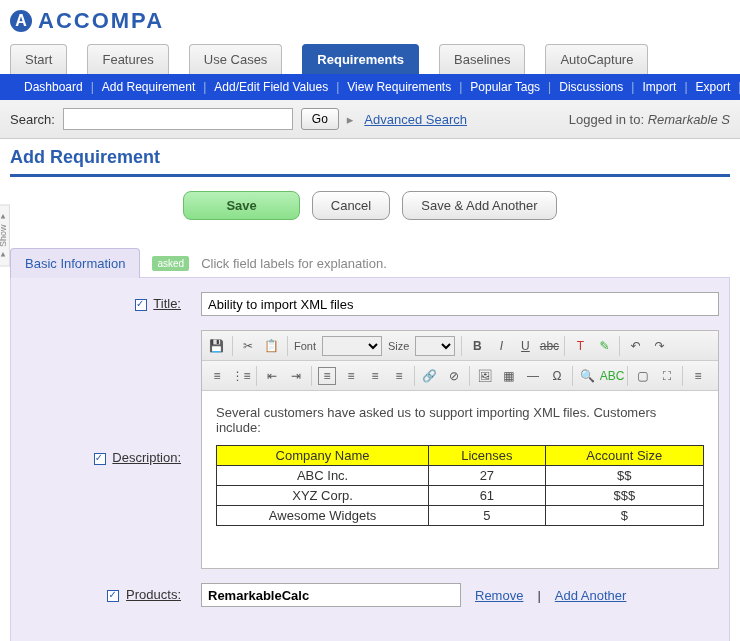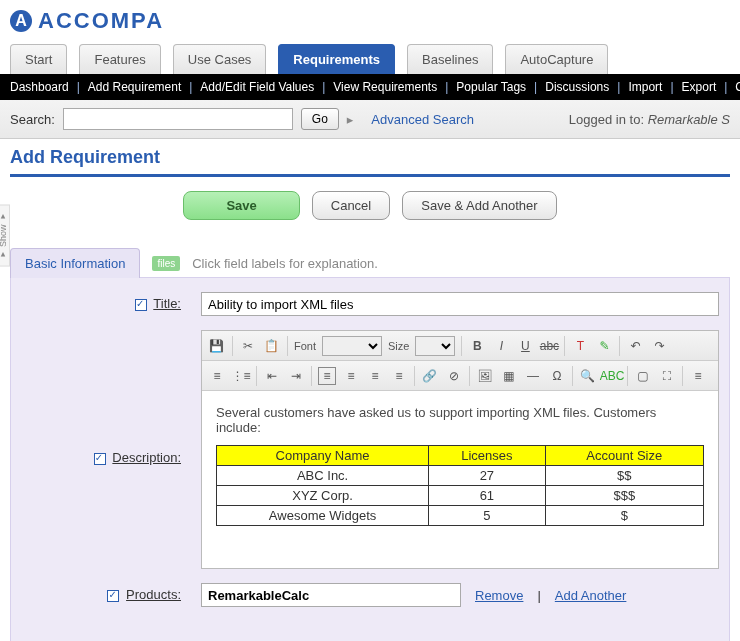--- a/index.html
+++ b/index.html
@@ -1,29 +1,29 @@
 <!DOCTYPE html>
 <html><head>
 <meta charset="utf-8">
 <style>
 *{box-sizing:border-box;margin:0;padding:0}
 body{font-family:"Lucida Grande",Arial,sans-serif;font-size:13px;color:#333;width:740px;background:#fff;overflow:hidden}
 .logo-row{display:flex;align-items:center;gap:6px;padding:8px 10px 4px}
 .logo-circle{width:22px;height:22px;border-radius:50%;background:#2a5db0;display:flex;align-items:center;justify-content:center;color:#fff;font-weight:bold;font-size:16px}
 .brand{color:#2a5db0;font-weight:bold;font-size:22px;letter-spacing:2px}
-.main-tabs{display:flex;gap:12px;padding:0 10px;margin-top:6px}
+.main-tabs{display:flex;gap:20px;padding:0 10px;margin-top:6px}
 .main-tab{background:linear-gradient(#f7f7f7,#e5e5e5);border:1px solid #bbb;border-bottom:none;padding:7px 14px;border-radius:4px 4px 0 0;color:#555;cursor:pointer;font-size:13px}
 .main-tab.active{background:#2a5db0;color:#fff;border-color:#2a5db0;font-weight:bold}
-.subnav{background:#000000;color:#fff;padding:6px 10px;display:flex;gap:8px;font-size:12px;overflow:hidden;white-space:nowrap}
+.subnav{background:#1d4ed8;color:#fff;padding:6px 24px;display:flex;gap:8px;font-size:12px;overflow:hidden;white-space:nowrap}
 .subnav span{cursor:pointer}
 .subnav .sep{color:#9ab5e0}
 .searchbar{background:linear-gradient(#f3f3f3,#e9e9e9);border-bottom:1px solid #ccc;padding:8px 10px;display:flex;align-items:center;gap:8px;font-size:13px}
 .searchbar input[type=text]{border:1px solid #aaa;height:22px;width:230px;padding:0 4px;font-size:13px}
 .go-btn{background:linear-gradient(#fff,#e7e7e7);border:1px solid #999;border-radius:3px;padding:3px 10px;cursor:pointer;font-size:12px}
-.adv{color:#2a5db0;cursor:pointer;margin-left:8px}
+.adv{color:#2a5db0;text-decoration:underline;cursor:pointer;margin-left:1px}
 .adv-caret{color:#888;margin-right:2px}
 .login-info{margin-left:auto;color:#555}
 .login-info i{font-style:italic}
 .page-wrap{padding:8px 10px 0;position:relative}
 .page-title{color:#2a5db0;font-weight:bold;font-size:18px;padding-bottom:6px;border-bottom:3px solid #2a5db0}
 .show-tab{position:absolute;left:-4px;top:66px;writing-mode:vertical-rl;transform:rotate(180deg);font-size:9px;color:#888;background:#f5f5f5;border:1px solid #ddd;padding:6px 1px;cursor:pointer}
 .btn-row{display:flex;justify-content:center;gap:12px;padding:14px 0}
 .btn{border:1px solid #999;border-radius:8px;padding:6px 18px;background:linear-gradient(#fff,#e7e7e7);cursor:pointer;font-size:13px;color:#444}
 .btn.save{background:linear-gradient(#b6f0b6,#8be08b);border-color:#6abf6a;color:#2a5d2a;font-weight:bold;padding:6px 42px}
 .section-tabs{display:flex;align-items:center;gap:12px;margin-top:14px}
@@ -105,21 +105,21 @@
   <div class="page-title">Add Requirement</div>
 
   <div class="btn-row">
     <button class="btn save">Save</button>
     <button class="btn">Cancel</button>
     <button class="btn">Save &amp; Add Another</button>
   </div>
 
   <div class="section-tabs">
     <div class="sec-tab">Basic Information</div>
-    <span class="hint-badge">files</span>
+    <span class="hint-badge">asked</span>
     <span class="hint-text">Click field labels for explanation.</span>
   </div>
 
   <div class="form-area">
 
     <div class="form-row">
       <div class="form-label">
         <span class="checkbox-icon"></span>
         <span class="u">Title:</span>
       </div>

